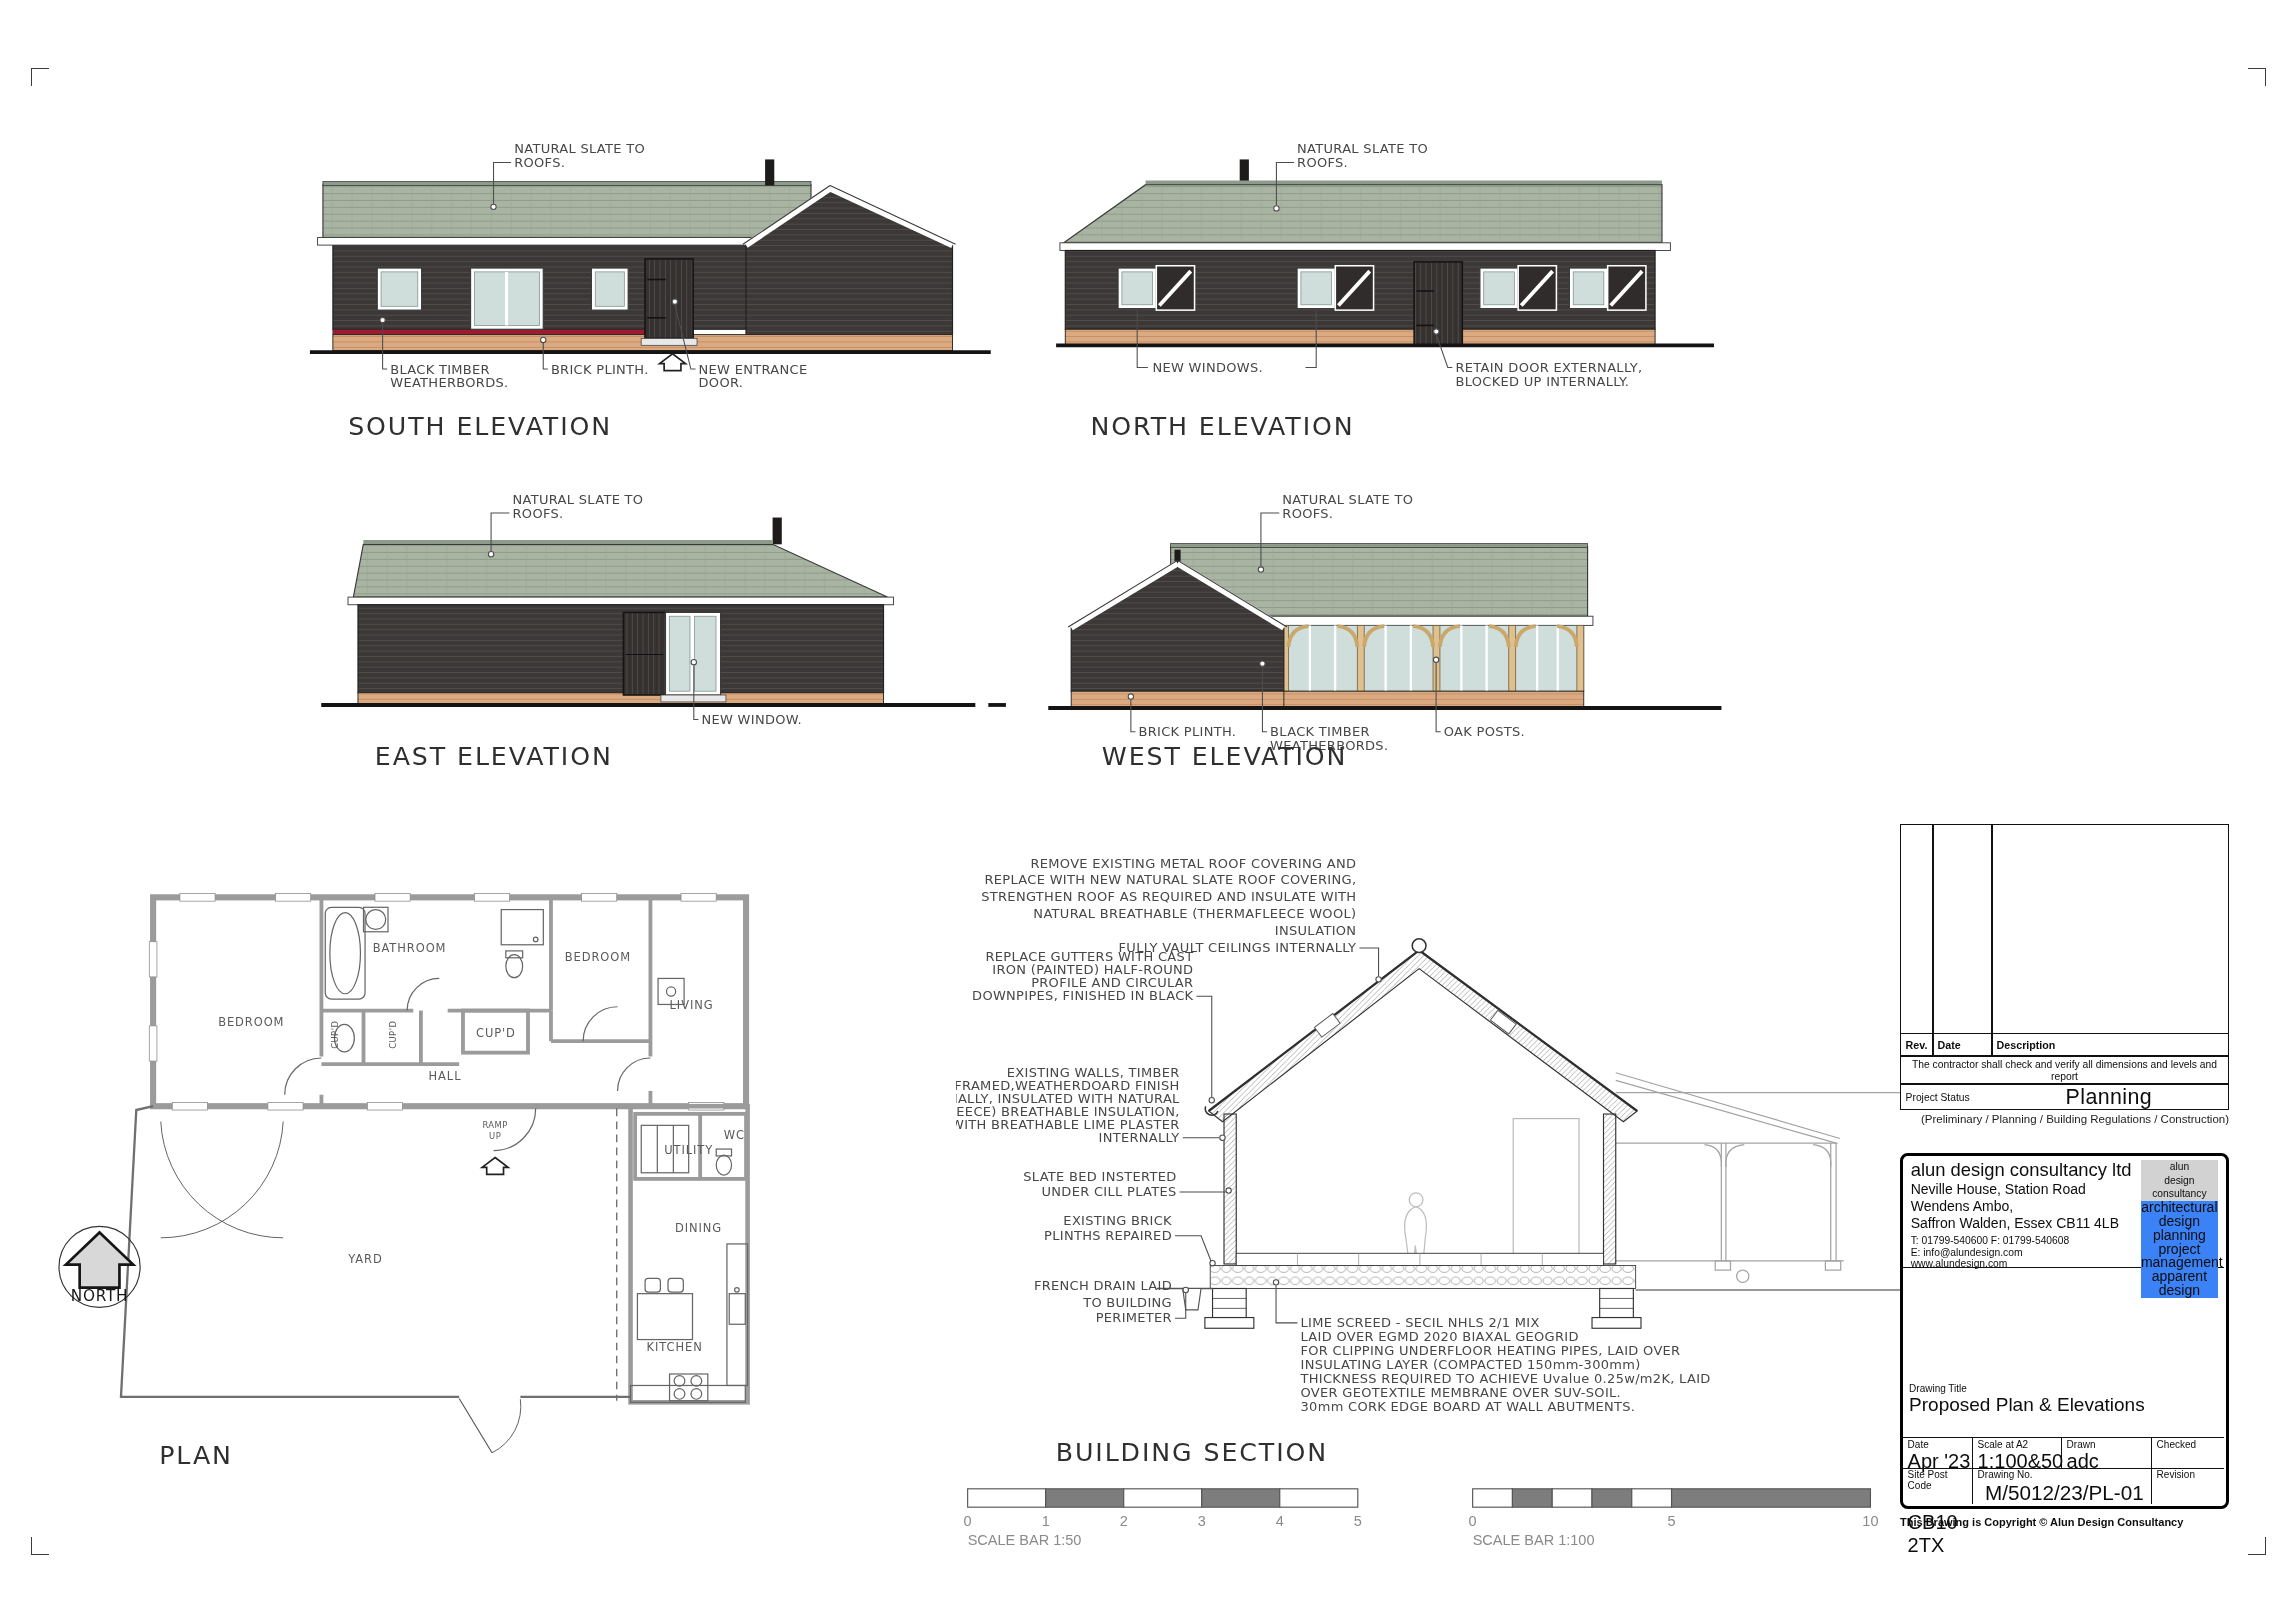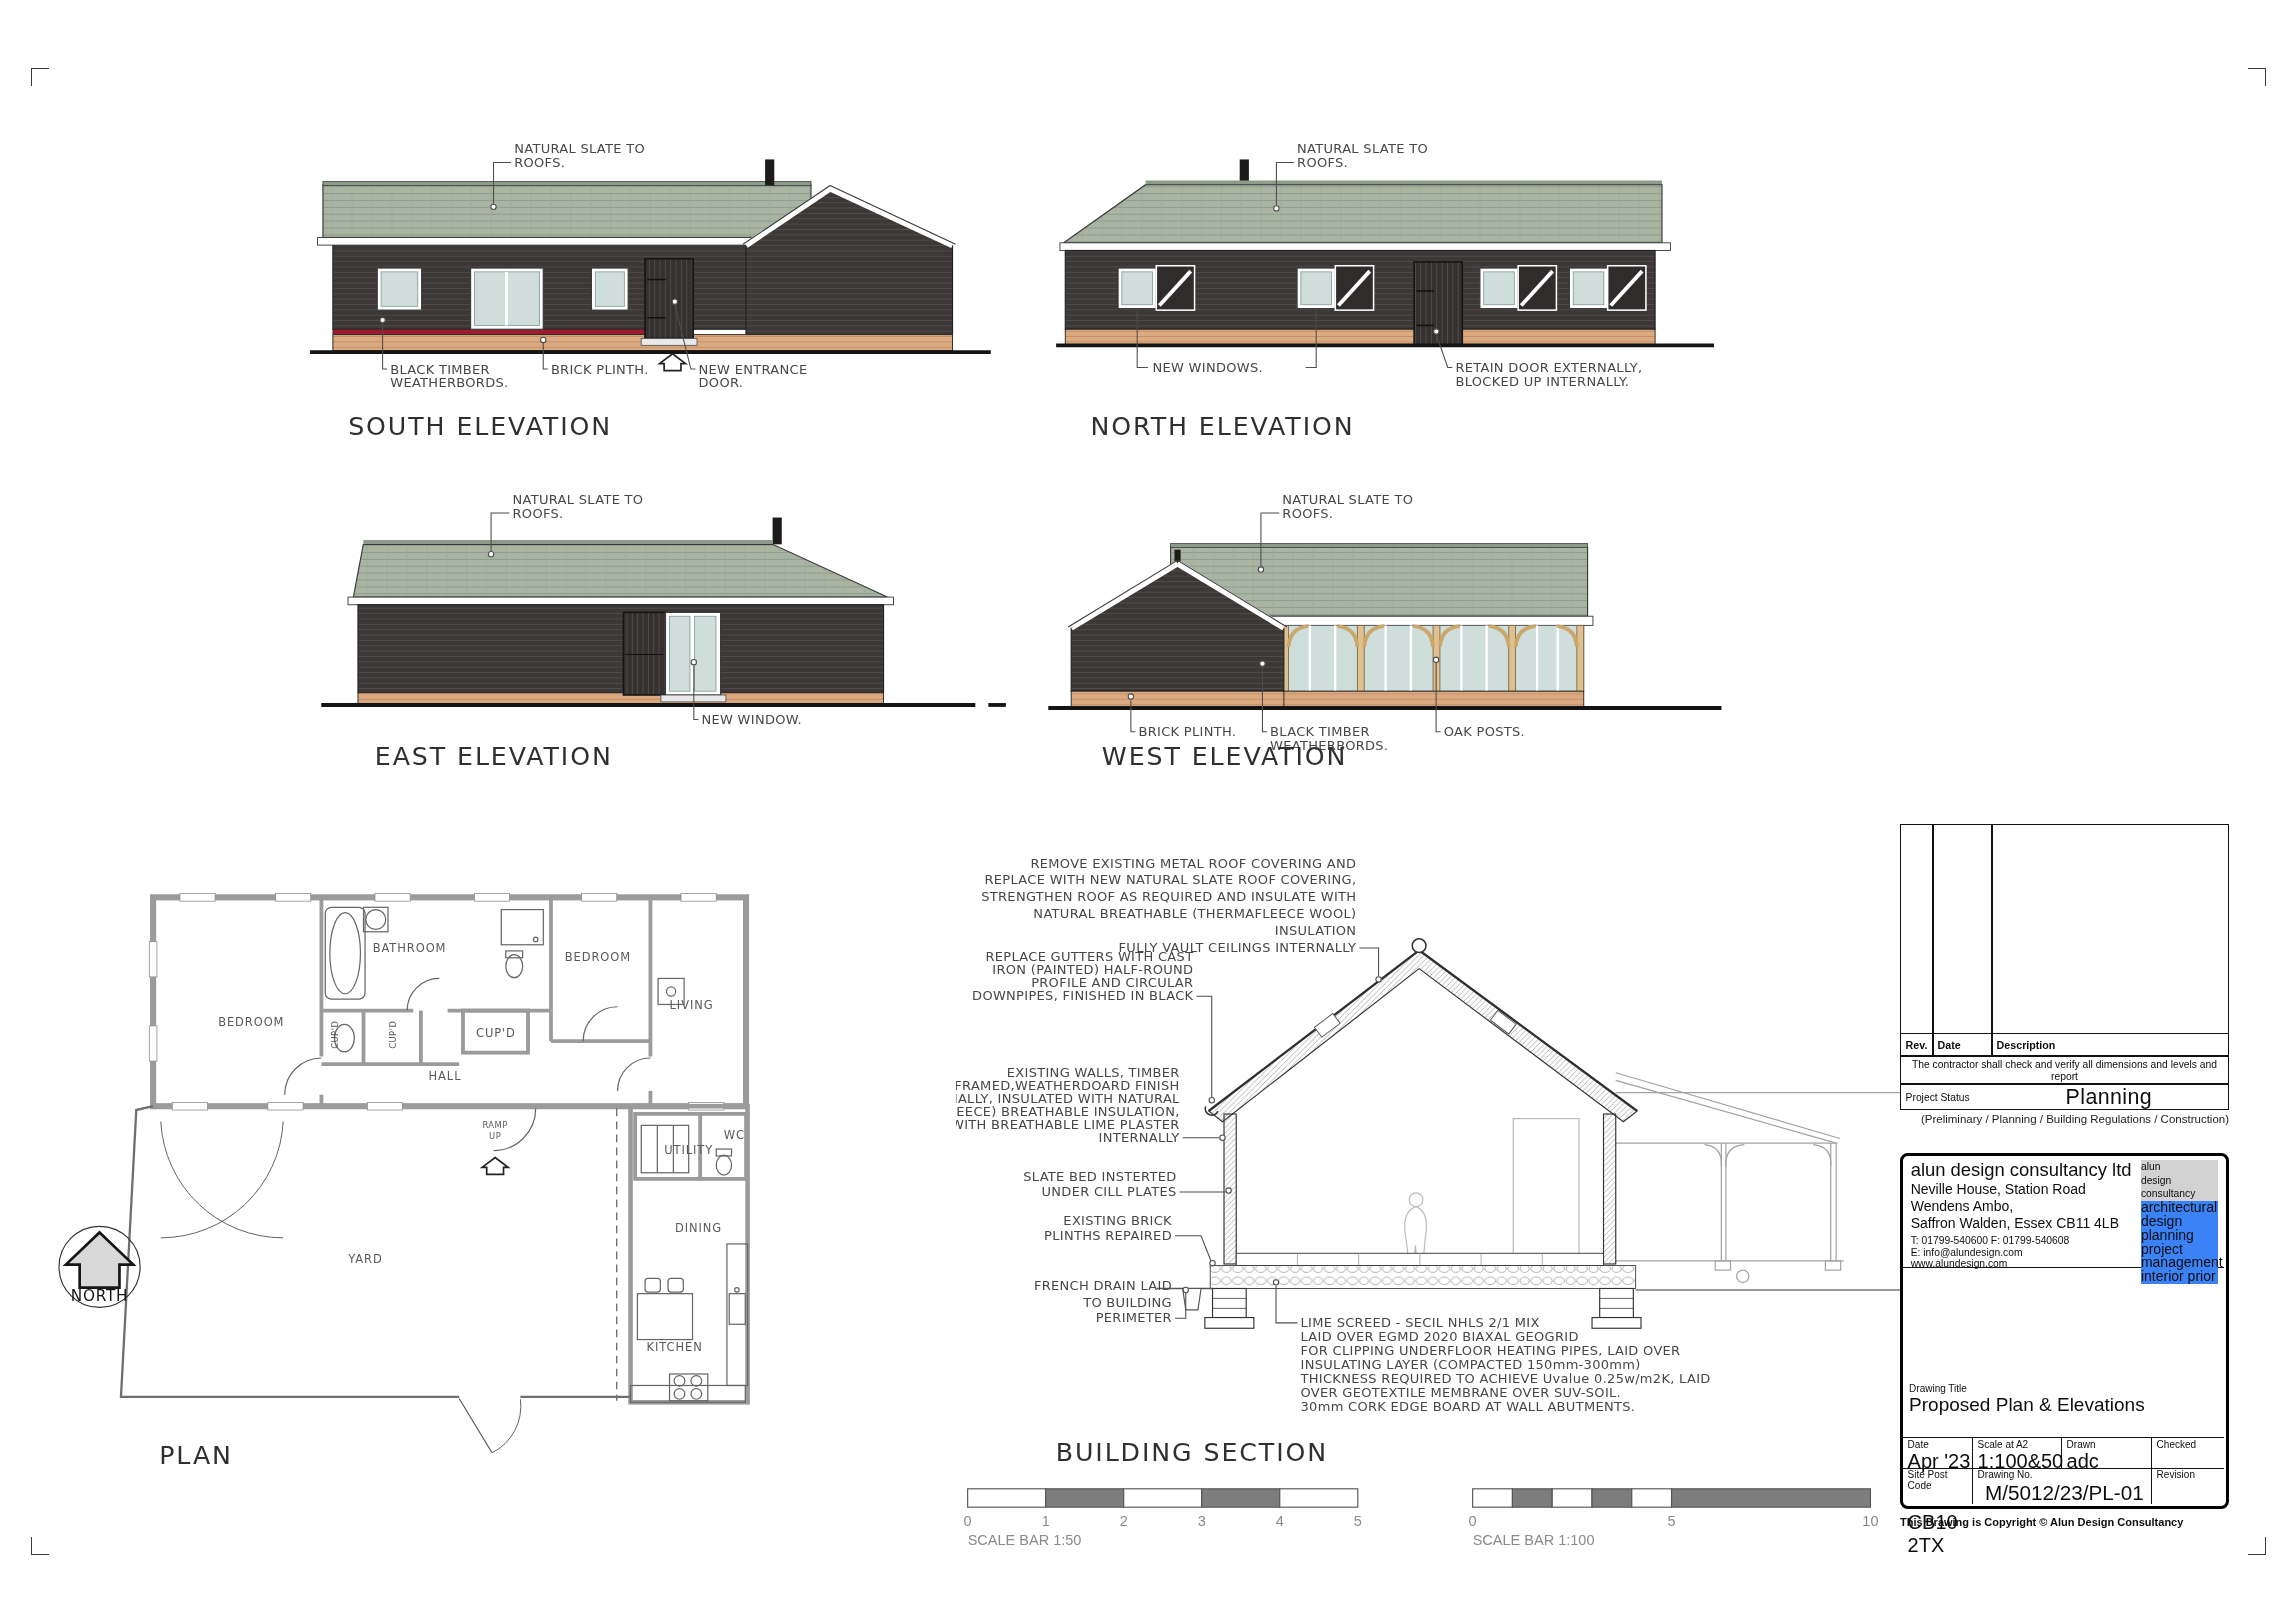--- a/index.html
+++ b/index.html
@@ -34,21 +34,21 @@
   #statusrow .lbl{font-size:10.3px;padding-left:4.6px;width:84px;}
   #statusrow .val{flex:1;text-align:center;font-size:21.4px;letter-spacing:0.4px;}
   #options{position:absolute;top:289px;left:0;width:329px;text-align:right;font-size:11.5px;color:#1c1c1c;}
   #mainbox{position:absolute;top:329px;left:0;width:329px;height:356px;border:3.8px solid #000;
            border-radius:7.7px;box-sizing:border-box;background:#fff;}
   .sec{position:absolute;left:0;width:321px;box-sizing:border-box;}
   #sec-co{top:0;height:112px;border-bottom:1.5px solid #111;}
   #sec-co .name{font-size:18.4px;padding:3.1px 0 0 7.7px;}
   #sec-co .addr{font-size:14px;line-height:17px;padding-left:7.7px;}
   #sec-co .small{font-size:10.3px;line-height:11.5px;padding-left:7.7px;}
-  #logo{position:absolute;right:6.1px;top:3.8px;width:77px;}
+  #logo{position:absolute;right:6.1px;top:3.8px;width:77px;text-align:center;}
   #logo .g{background:#d2d2d2;font-size:10.3px;line-height:13.8px;}
   #logo .y{background:#3b82f6;font-size:14px;line-height:13.8px;}
   #sec-pr{top:112px;height:113px;border-bottom:1.5px solid #111;}
   .mini{font-size:10px;padding:2.3px 0 0 6.1px;}
   #sec-pr .big{font-size:17.6px;line-height:20px;padding-left:6.1px;}
   #sec-dt{top:225px;height:57px;border-bottom:1.5px solid #111;}
   #sec-dt .big{font-size:19px;padding-left:6.1px;}
   #row1{top:282px;height:31px;display:flex;border-bottom:1.5px solid #111;}
   #row1 .cell{box-sizing:border-box;border-right:1.5px solid #111;padding:0.8px 0 0 4.6px;}
   #row1 .cell:last-child{border-right:0;}
@@ -645,21 +645,21 @@
         <div class="small" style="padding-top:3.1px;">T:  01799-540600  F:  01799-540608</div>
         <div class="small">E:  info@alundesign.com</div>
         <div class="small">www.alundesign.com</div>
         <div id="logo">
           <div class="g">alun</div>
           <div class="g">design</div>
           <div class="g">consultancy</div>
           <div class="y">architectural design</div>
           <div class="y">planning</div>
           <div class="y">project management</div>
-          <div class="y">interior prior</div>
+          <div class="y">apparent design</div>
         </div>
       </div>
       <div id="sec-dt" class="sec">
         <div class="mini">Drawing Title</div>
         <div class="big">Proposed Plan &amp; Elevations</div>
       </div>
       <div id="row1" class="sec">
         <div class="cell" style="width:70px;">
             <div class="cl">Date</div>
             <div class="cv">Apr '23</div>

